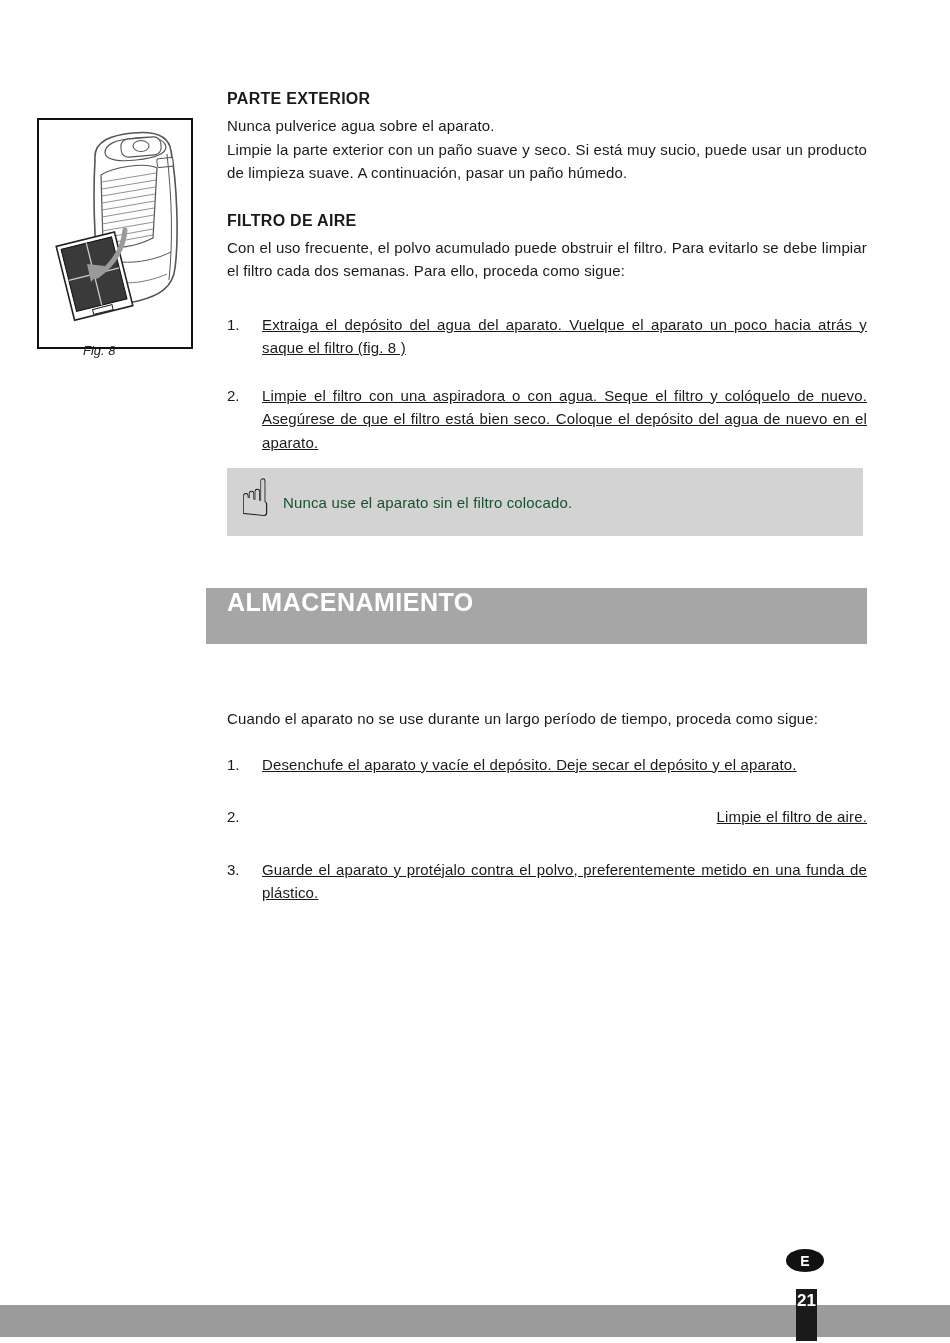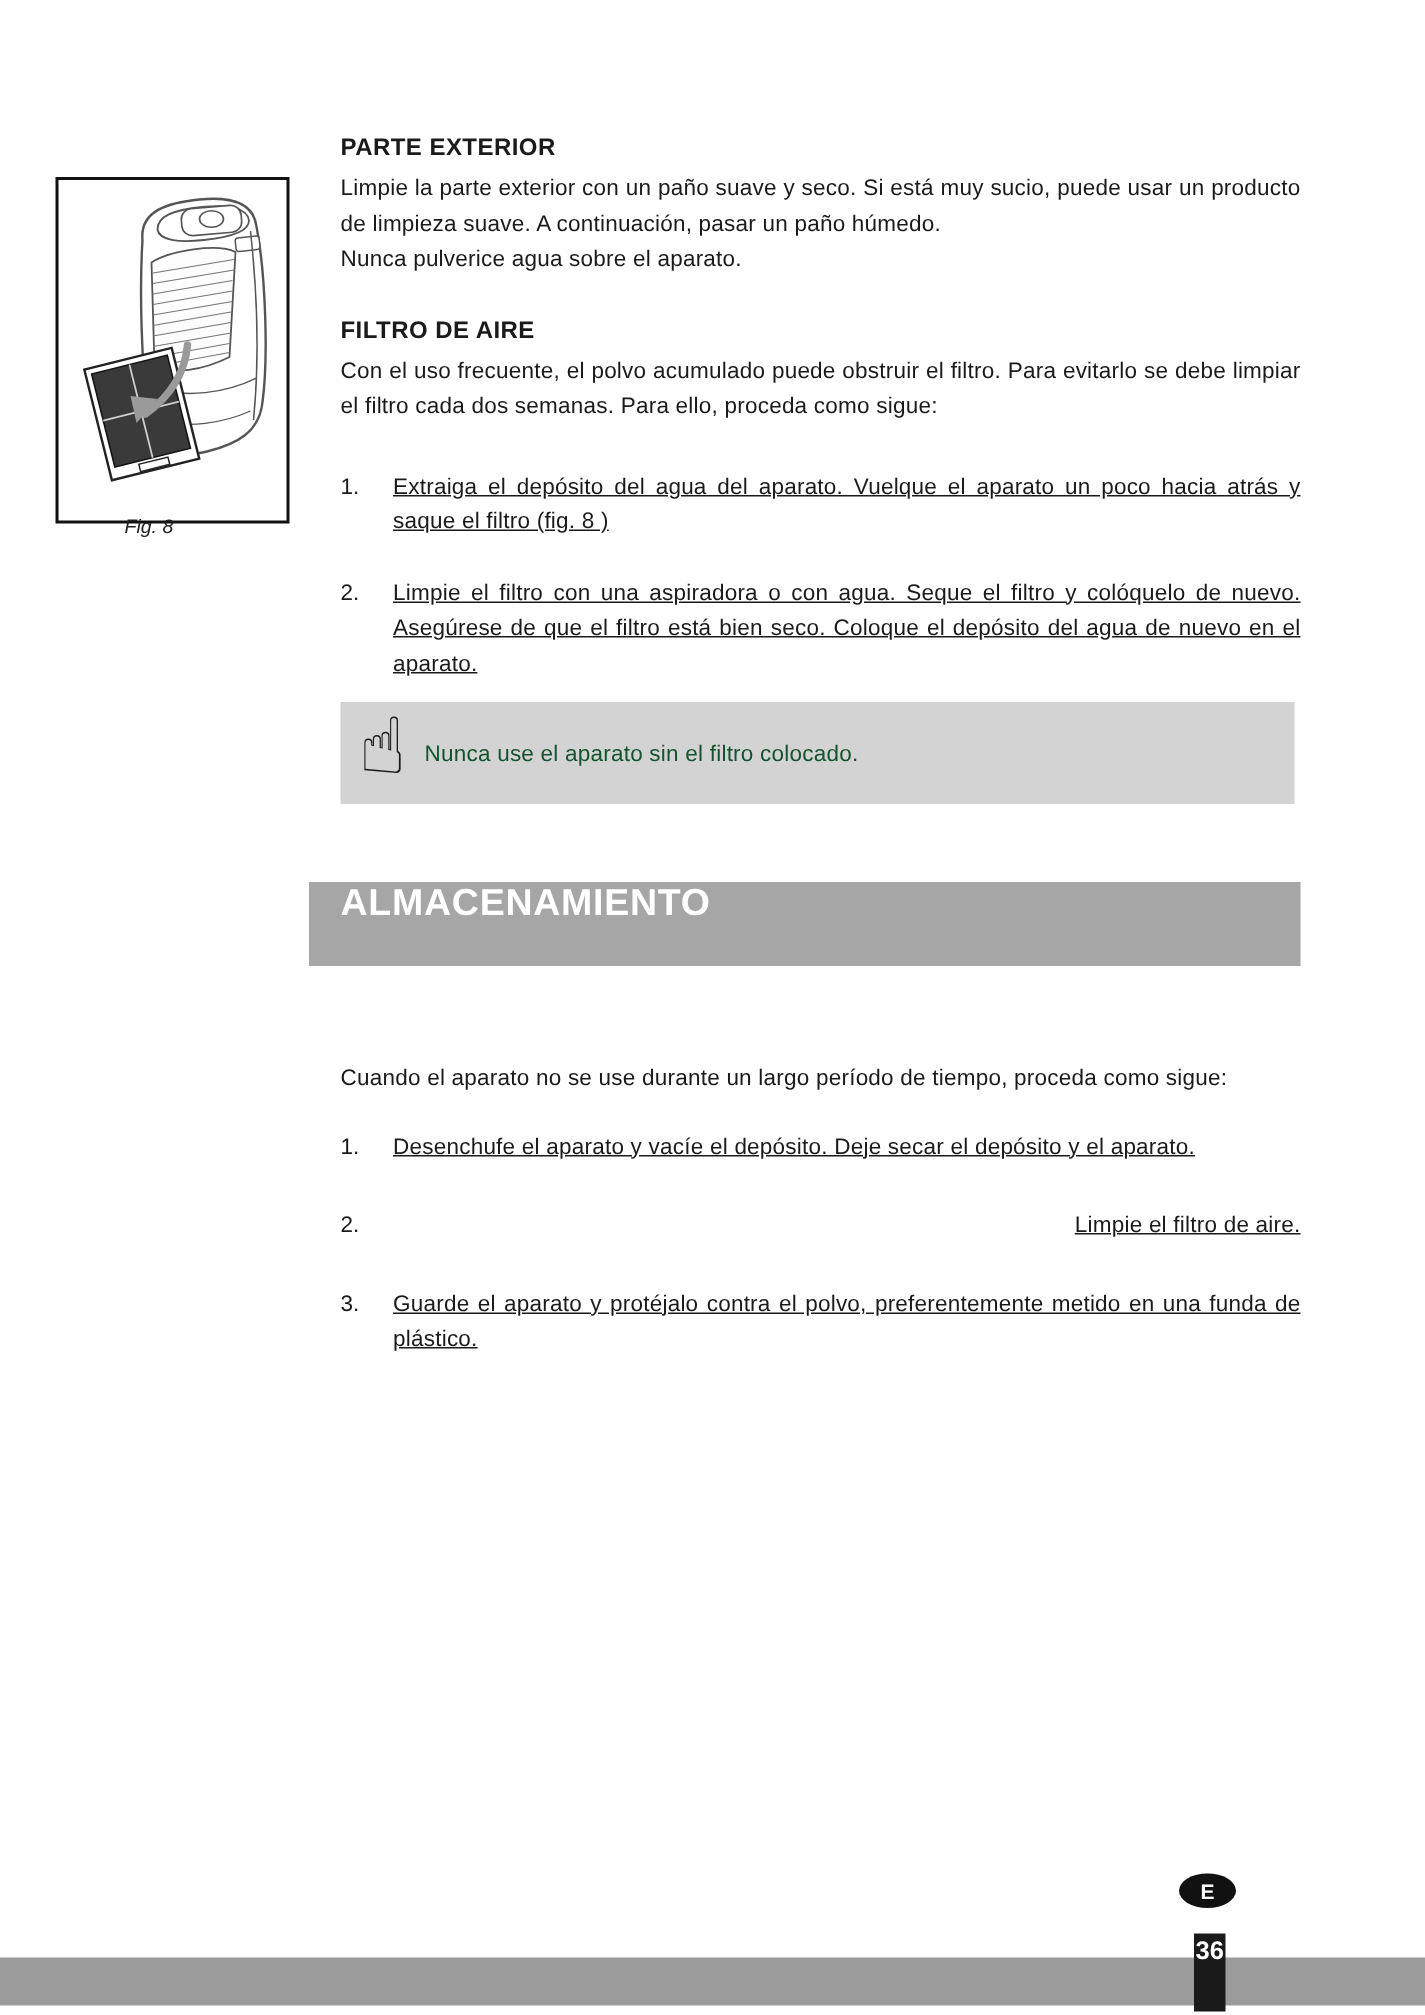--- a/index.html
+++ b/index.html
@@ -150,22 +150,22 @@
 
     <path d="M86 110 C84 132 72 146 58 156" fill="none" stroke="#9a9a9a" stroke-width="5" stroke-linecap="round"></path>
     <path d="M66 146 L52 162 L48 144 Z" fill="#9a9a9a"></path>
   </svg>
 </div>
 <div class="figure-caption">Fig. 8</div>
 
 <div class="content">
 
   <div class="h-sub">PARTE EXTERIOR</div>
+  <p class="body-text no-justify">Nunca pulverice agua sobre el aparato.</p>
   <p class="body-text">Limpie la parte exterior con un paño suave y seco. Si está muy sucio, puede usar un producto de limpieza suave. A continuación, pasar un paño húmedo.</p>
-  <p class="body-text no-justify">Nunca pulverice agua sobre el aparato.</p>
 
   <div class="h-sub mt-sec">FILTRO DE AIRE</div>
   <p class="body-text">Con el uso frecuente, el polvo acumulado puede obstruir el filtro. Para evitarlo se debe limpiar el filtro cada dos semanas. Para ello, proceda como sigue:</p>
 
   <div class="num-list">
     <div class="num-item">
       <span class="num">1.</span>
       <span class="itm-text">Extraiga el depósito del agua del aparato. Vuelque el aparato un poco hacia atrás y saque el filtro (fig. 8 )</span>
     </div>
     <div class="num-item">
@@ -198,13 +198,13 @@
     </div>
     <div class="num-item">
       <span class="num">3.</span>
       <span class="itm-text">Guarde el aparato y protéjalo contra el polvo, preferentemente metido en una funda de plástico.</span>
     </div>
   </div>
 </div>
 
 <div class="footer-bar"></div>
 <div class="lang-badge">E</div>
-<div class="page-tab">36</div>
+<div class="page-tab">21</div>
 
 </body></html>

